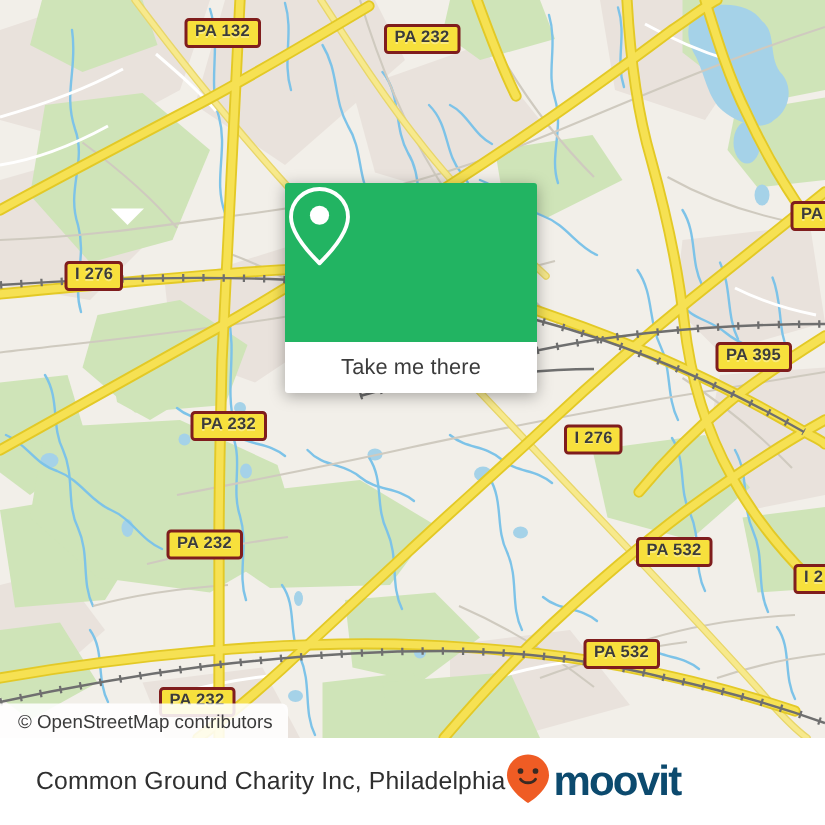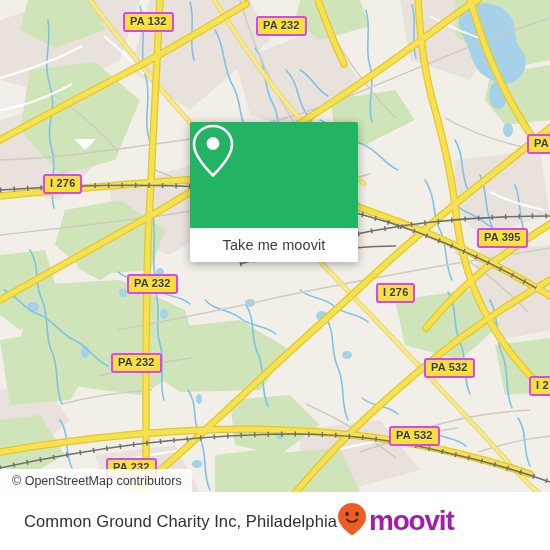--- a/index.html
+++ b/index.html
@@ -14,21 +14,21 @@
   #map {
     position: absolute; left: 0; top: 0; width: 550px; height: 492px;
     overflow: hidden; background: #f2efe9;
   }
   #map svg { position: absolute; left: 0; top: 0; display: block; }
 
   
   .shield {
     position: absolute;
     background: #f7e03c;
-    border: 2px solid #d946ef;
+    border: 2px solid #7f1d1d;
     border-radius: 3px;
     color: #3b3b3b;
     font-size: 11px;
     font-weight: bold;
     line-height: 13px;
     padding: 1px 5px 2px 5px;
     white-space: nowrap;
     letter-spacing: .2px;
     text-shadow: 0 1px 0 rgba(255,255,255,.35);
     z-index: 6;
@@ -90,21 +90,21 @@
     display: flex; align-items: center;
     justify-content: flex-start;
     padding: 0 22px 0 24px;
     z-index: 30;
   }
   #footer-title {
     font-size: 16.5px; color: #2f2f2f; letter-spacing: .1px;
   }
   #brand { display: flex; align-items: center; gap: 2px; }
   #brand-word {
-    font-size: 28px; font-weight: bold; color: #a21caf;
+    font-size: 28px; font-weight: bold; color: #0c4a6e;
     letter-spacing: -1.2px; line-height: 28px;
   }
 </style>
 </head>
 <body>
 
 <div id="app">
 
   <div id="map">
     <svg width="550" height="492" viewBox="0 0 550 492">
@@ -313,21 +313,21 @@
       <div id="popup-head">
         <span>
           <svg width="46" height="56" viewBox="0 0 46 56" aria-hidden="true">
             <path d="M23 4 C12.5 4 4 12.3 4 22.6 C4 34.5 18.5 49 23 53.5
                      C27.5 49 42 34.5 42 22.6 C42 12.3 33.5 4 23 4 Z" fill="none" stroke="#ffffff" stroke-width="2.6" stroke-linejoin="round"></path>
             <circle cx="23" cy="21.5" r="6.4" fill="#ffffff"></circle>
           </svg>
         </span>
       </div>
       <div id="popup-btn">
-        <span>Take me moovit</span>
+        <span>Take me there</span>
       </div>
     </div>
     <div id="popup-tail"></div>
 
     <div id="attrib">
       <span>© OpenStreetMap contributors</span>
     </div>
   </div>
 
   <div id="footer">

